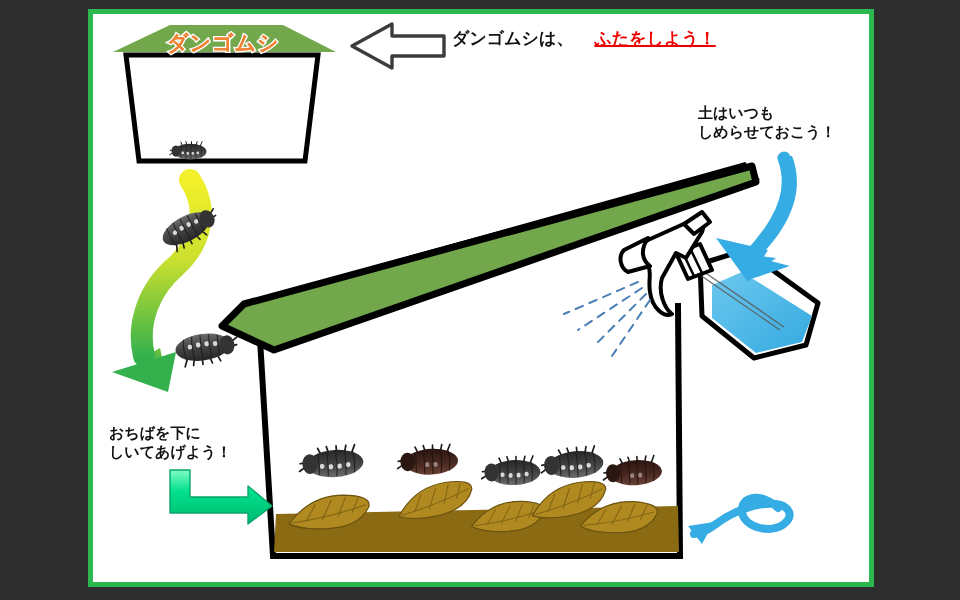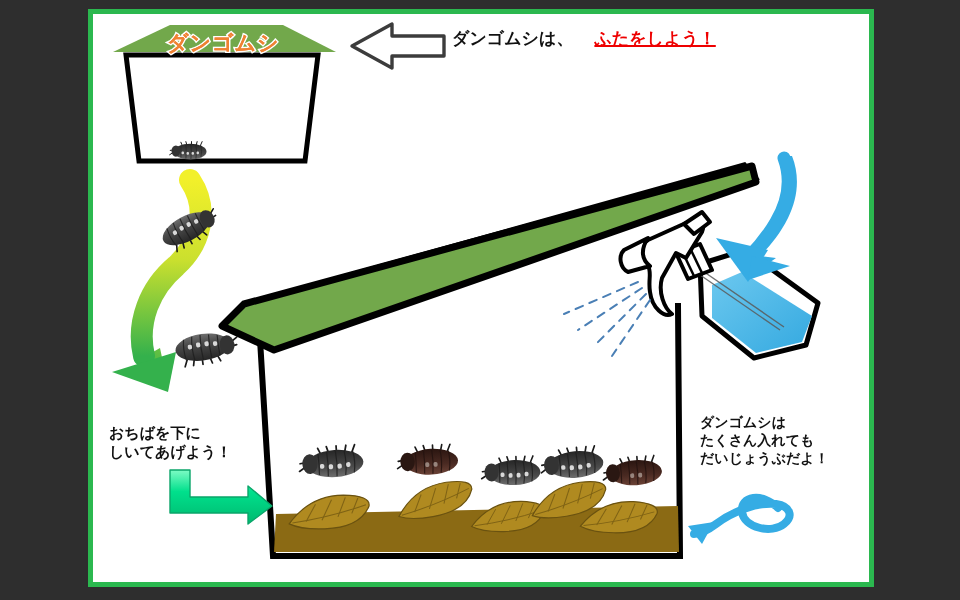--- a/index.html
+++ b/index.html
@@ -307,21 +307,20 @@
     <g>
       <path d="M170 470 L190 470 L190 497 L248 497 L248 486 L272 506 L248 524 L248 513 L170 513 Z" fill="url(#gradElbow)" stroke="#0aa56a" stroke-width="1.4" stroke-linejoin="round"></path>
     </g>
   </svg>
 
   <div id="lid-label">ダンゴムシ</div>
   <div id="lid-label-top">ダンゴムシ</div>
 
   <div class="txt" id="t-lid-note"><span>ダンゴムシは、</span><span class="red">ふたをしよう！</span></div>
 
+  <div class="txt" id="t-water">土はいつも
+しめらせておこう！</div>
 
   <div class="txt" id="t-leaf">おちばを下に
 しいてあげよう！</div>
 
-  <div class="txt" id="t-many">ダンゴムシは
-たくさん入れても
-だいじょうぶだよ！</div>
 
 </div>
 
 </body></html>

